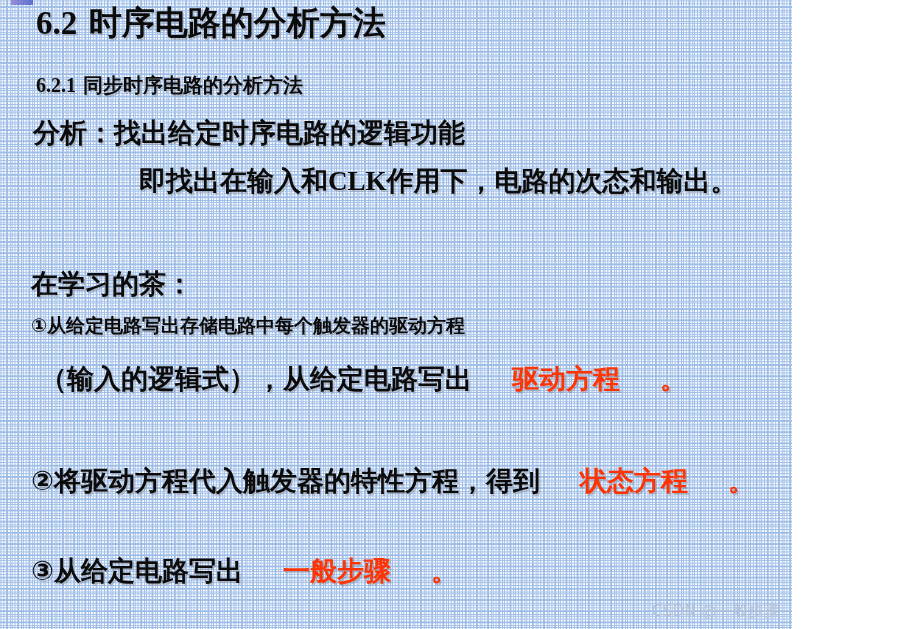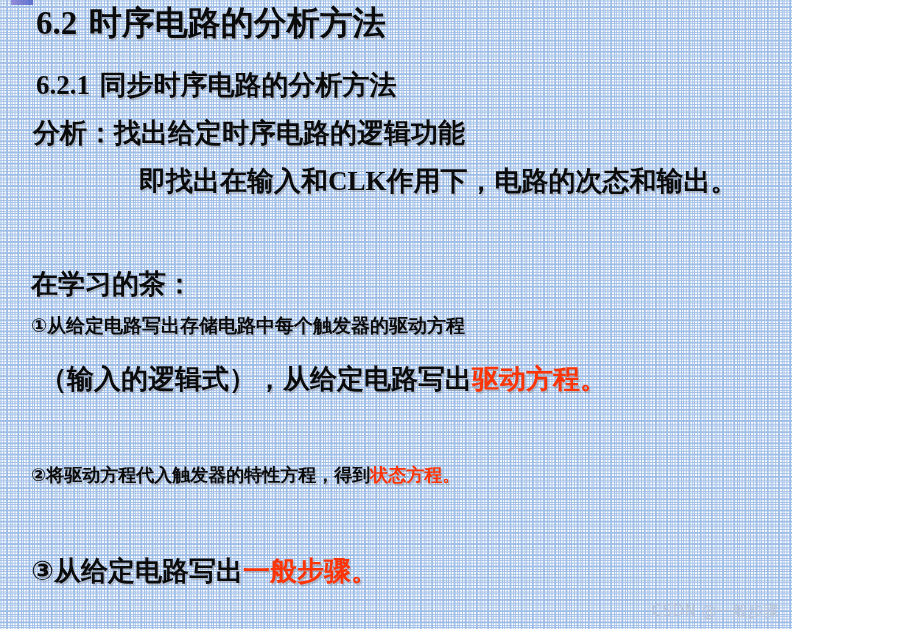--- a/index.html
+++ b/index.html
@@ -44,34 +44,35 @@
     color: #0b0b0b;
     font-weight: bold;
     letter-spacing: 0px;
     text-shadow: 1.5px 1.5px 0 rgba(120,120,130,0.35);
   }
   .serif {
     font-family: "Liberation Serif", "DejaVu Serif", serif;
   }
   .red {
     color: #ff3405;
+    padding-left: 40px;
   }
 
   #title-main {
     left: 36px;
     top: 3px;
     font-size: 33px;
     line-height: 40px;
   }
   #title-main .num { font-family: "Liberation Serif","DejaVu Serif",serif; }
 
   #title-sub {
     left: 36px;
     top: 68px;
-    font-size: 27px;
+    font-size: 20px;
     line-height: 34px;
   }
   #title-sub .num { font-family: "Liberation Serif","DejaVu Serif",serif; }
 
   #line-analysis {
     left: 33px;
     top: 115px;
     font-size: 27px;
   }
   #line-analysis-2 {
@@ -92,21 +93,21 @@
     font-size: 19px;
   }
   #step1-b {
     left: 40px;
     top: 361px;
     font-size: 27px;
   }
   #step2 {
     left: 31px;
     top: 463px;
-    font-size: 18px;
+    font-size: 27px;
   }
   #step3 {
     left: 31px;
     top: 553px;
     font-size: 27px;
   }
 
   #corner-mark {
     position: absolute;
     left: 11px;

